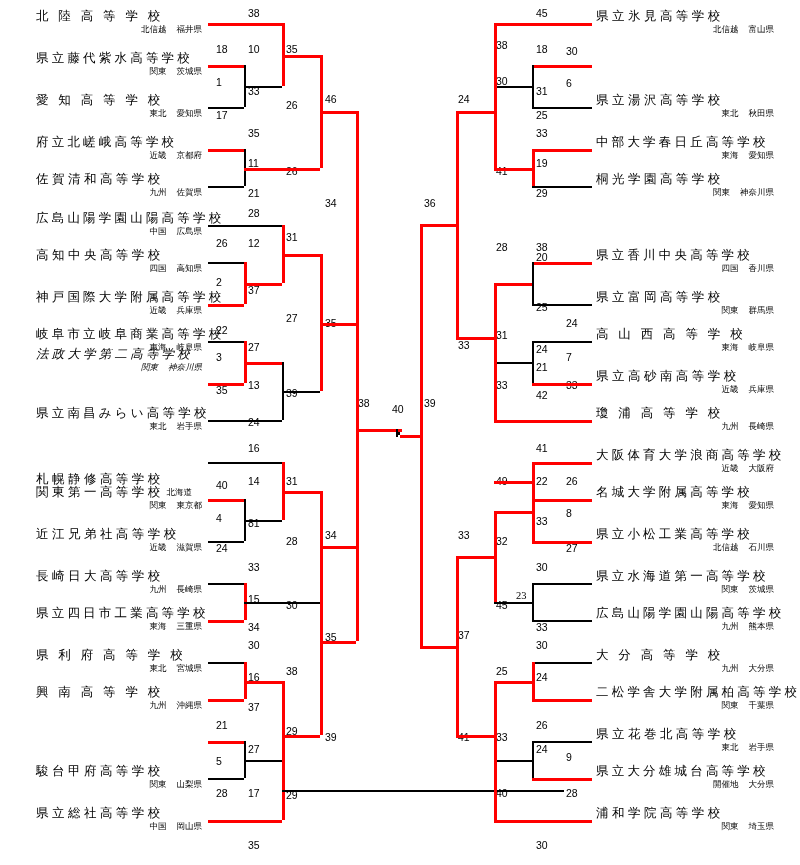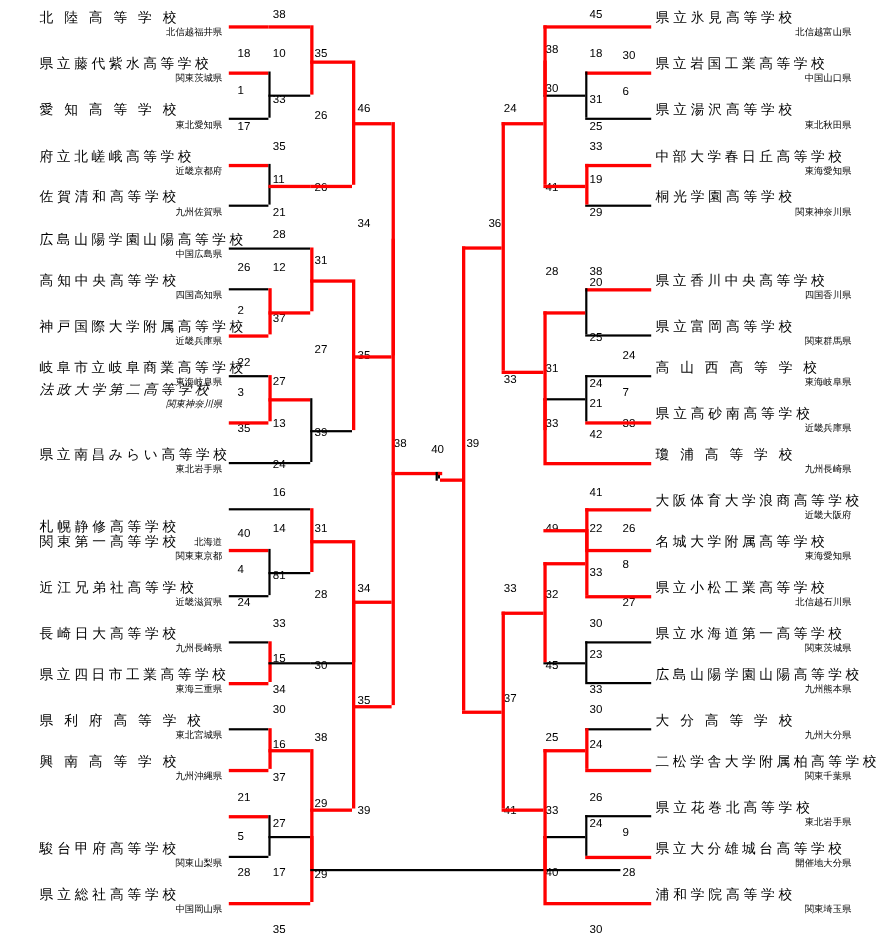--- a/index.html
+++ b/index.html
@@ -2,21 +2,21 @@
 <html><head>
 <meta charset="utf-8">
 <style>
   html,body{margin:0;padding:0;background:#ffffff;}
   body{width:800px;height:865px;font-family:"Liberation Sans",sans-serif;position:relative;overflow:hidden;}
   #board{position:relative;width:800px;height:865px;}
   .team{position:absolute;white-space:nowrap;}
   .tname{font-size:12.5px;color:#000;letter-spacing:0px;line-height:13px;}
   .tname.sp{letter-spacing:3.2px;}
   .tsub{font-size:8.5px;color:#000;line-height:10px;margin-top:1px;}
-  .tsub .reg{}
+  .tsub .reg{margin-right:10px;}
   .team.left{text-align:left;}
   .team.left .tsub{text-align:right;padding-right:2px;}
   .team.right{text-align:left;}
   .team.right .tsub{text-align:right;padding-right:2px;}
   .num{position:absolute;font-size:10.5px;color:#000;line-height:11px;}
   .ln{position:absolute;background:#000;}
   .ln.red{background:#ff0000;}
   .h{height:2px;}
   .v{width:2px;}
   .h.red{height:3px;}
@@ -102,24 +102,20 @@
       <div class="tname">駿 台 甲 府 高 等 学 校</div>
       <div class="tsub"><span class="reg">関東</span><span>山梨県</span></div>
     </div>
     <div class="team left" style="left: 36px; top: 807px; width: 168px;">
       <div class="tname">県 立 総 社 高 等 学 校</div>
       <div class="tsub"><span class="reg">中国</span><span>岡山県</span></div>
     </div>
     <div class="team right" style="left: 596px; top: 10px; width: 180px;">
       <div class="tname">県 立 氷 見 高 等 学 校</div>
       <div class="tsub"><span class="reg">北信越</span><span>富山県</span></div>
-    </div>
-    <div class="team right" style="left: 596px; top: 52px; width: 180px;">
-      <div class="tname sp">県立岩国工業高等学校</div>
-      <div class="tsub"><span class="reg">中国</span><span>山口県</span></div>
     </div>
     <div class="team right" style="left: 596px; top: 94px; width: 180px;">
       <div class="tname">県 立 湯 沢 高 等 学 校</div>
       <div class="tsub"><span class="reg">東北</span><span>秋田県</span></div>
     </div>
     <div class="team right" style="left: 596px; top: 136px; width: 180px;">
       <div class="tname sp">中部大学春日丘高等学校</div>
       <div class="tsub"><span class="reg">東海</span><span>愛知県</span></div>
     </div>
     <div class="team right" style="left: 596px; top: 173px; width: 180px;">
@@ -251,21 +247,21 @@
     <div class="num" style="left: 566px; top: 46px;">30</div>
     <div class="num" style="left: 536px; top: 86px;">31</div>
     <div class="num" style="left: 566px; top: 78px;">6</div>
     <div class="num" style="left: 458px; top: 94px;">24</div>
     <div class="num" style="left: 496px; top: 76px;">30</div>
     <div class="num" style="left: 536px; top: 110px;">25</div>
     <div class="num" style="left: 536px; top: 128px;">33</div>
     <div class="num" style="left: 496px; top: 166px;">41</div>
     <div class="num" style="left: 536px; top: 158px;">19</div>
     <div class="num" style="left: 536px; top: 188px;">29</div>
-    <div class="num" style="left: 444px; top: 198px;">36</div>
+    <div class="num" style="left: 424px; top: 198px;">36</div>
     <div class="num" style="left: 536px; top: 242px;">38</div>
     <div class="num" style="left: 496px; top: 242px;">28</div>
     <div class="num" style="left: 536px; top: 252px;">20</div>
     <div class="num" style="left: 536px; top: 302px;">25</div>
     <div class="num" style="left: 496px; top: 330px;">31</div>
     <div class="num" style="left: 566px; top: 318px;">24</div>
     <div class="num" style="left: 536px; top: 344px;">24</div>
     <div class="num" style="left: 566px; top: 352px;">7</div>
     <div class="num" style="left: 458px; top: 340px;">33</div>
     <div class="num" style="left: 536px; top: 362px;">21</div>
@@ -276,21 +272,21 @@
     <div class="num" style="left: 496px; top: 476px;">49</div>
     <div class="num" style="left: 536px; top: 476px;">22</div>
     <div class="num" style="left: 566px; top: 476px;">26</div>
     <div class="num" style="left: 536px; top: 516px;">33</div>
     <div class="num" style="left: 566px; top: 508px;">8</div>
     <div class="num" style="left: 458px; top: 530px;">33</div>
     <div class="num" style="left: 496px; top: 536px;">32</div>
     <div class="num" style="left: 566px; top: 543px;">27</div>
     <div class="num" style="left: 536px; top: 562px;">30</div>
     <div class="num" style="left: 496px; top: 600px;">45</div>
-    <div class="num" style="left: 536px; top: 590px;">23</div>
+    <div class="num" style="left: 516px; top: 590px; font-family: Liberation Serif, serif;">23</div>
     <div class="num" style="left: 536px; top: 622px;">33</div>
     <div class="num" style="left: 536px; top: 640px;">30</div>
     <div class="num" style="left: 496px; top: 666px;">25</div>
     <div class="num" style="left: 536px; top: 672px;">24</div>
     <div class="num" style="left: 458px; top: 630px;">37</div>
     <div class="num" style="left: 536px; top: 720px;">26</div>
     <div class="num" style="left: 496px; top: 732px;">33</div>
     <div class="num" style="left: 536px; top: 744px;">24</div>
     <div class="num" style="left: 566px; top: 752px;">9</div>
     <div class="num" style="left: 458px; top: 732px;">41</div>

